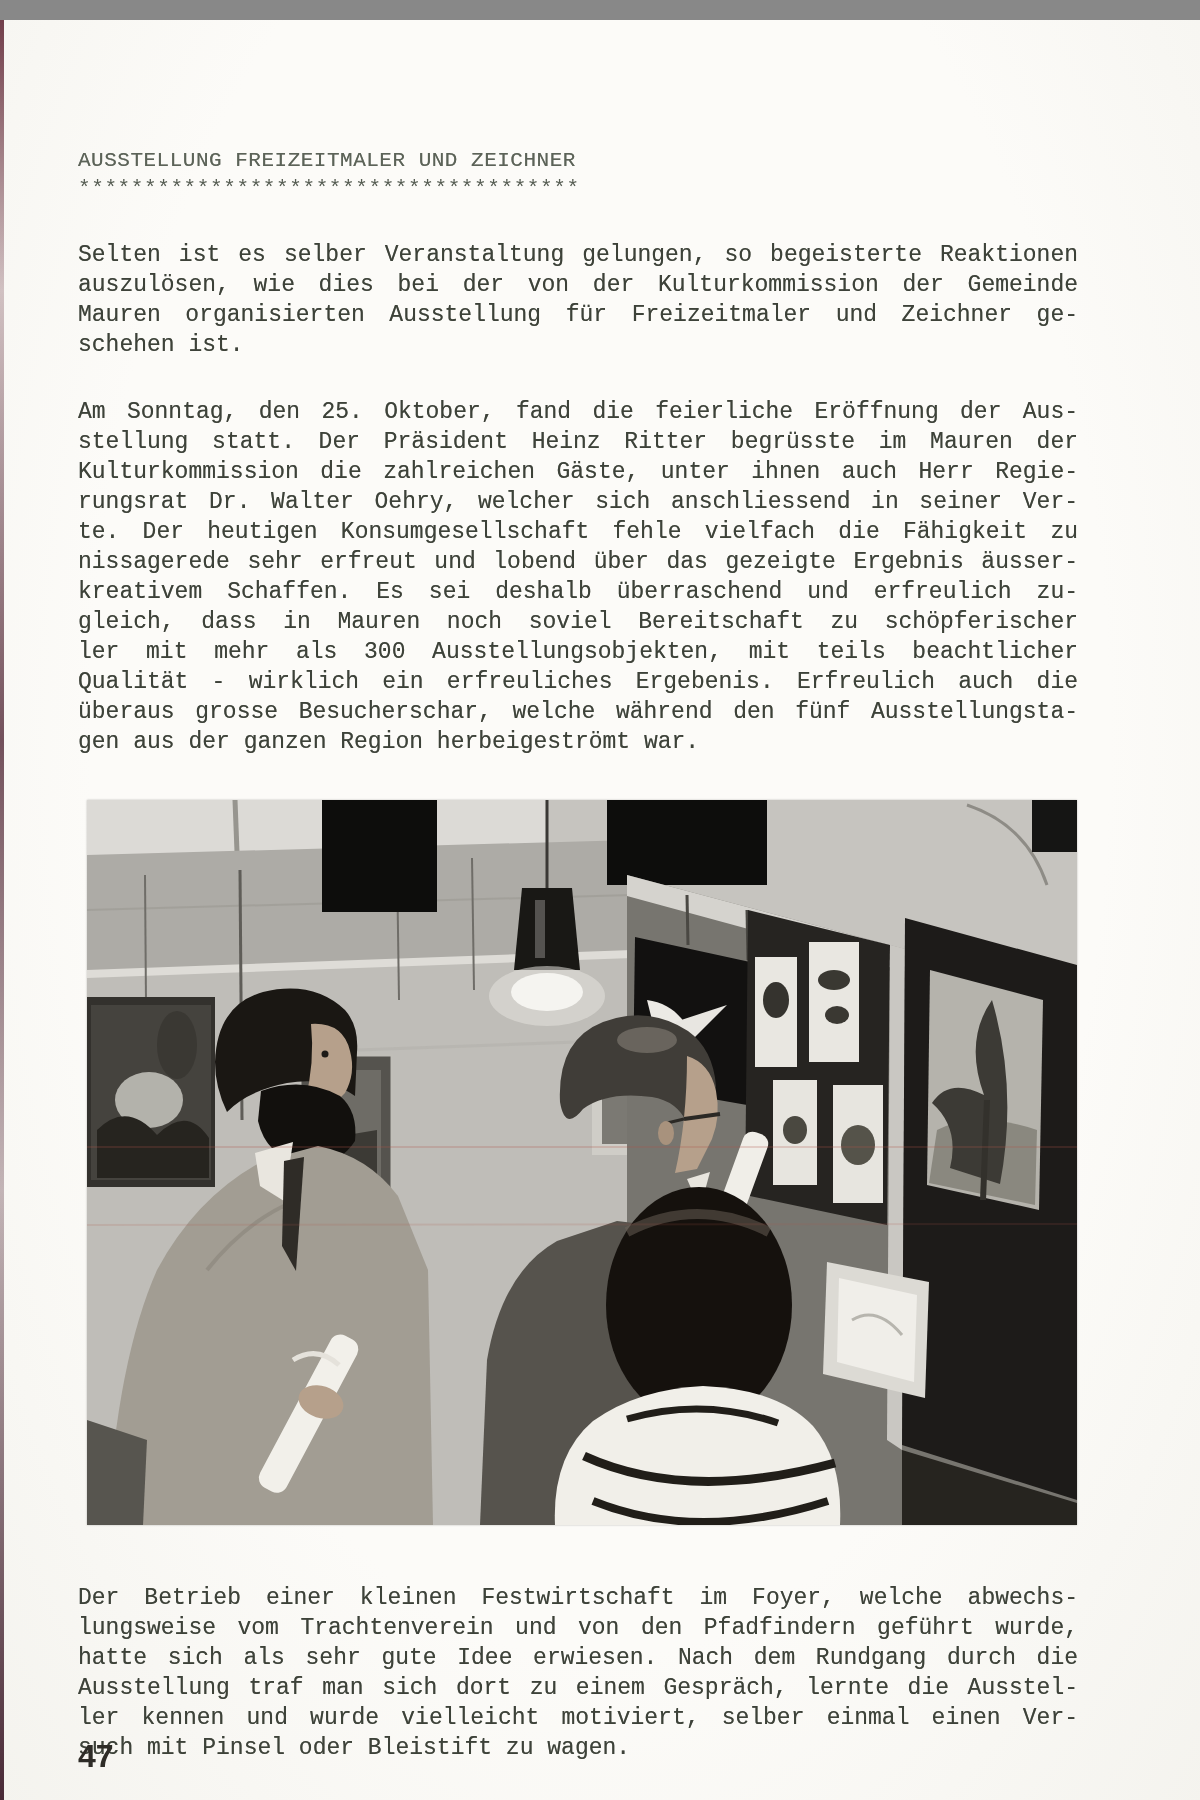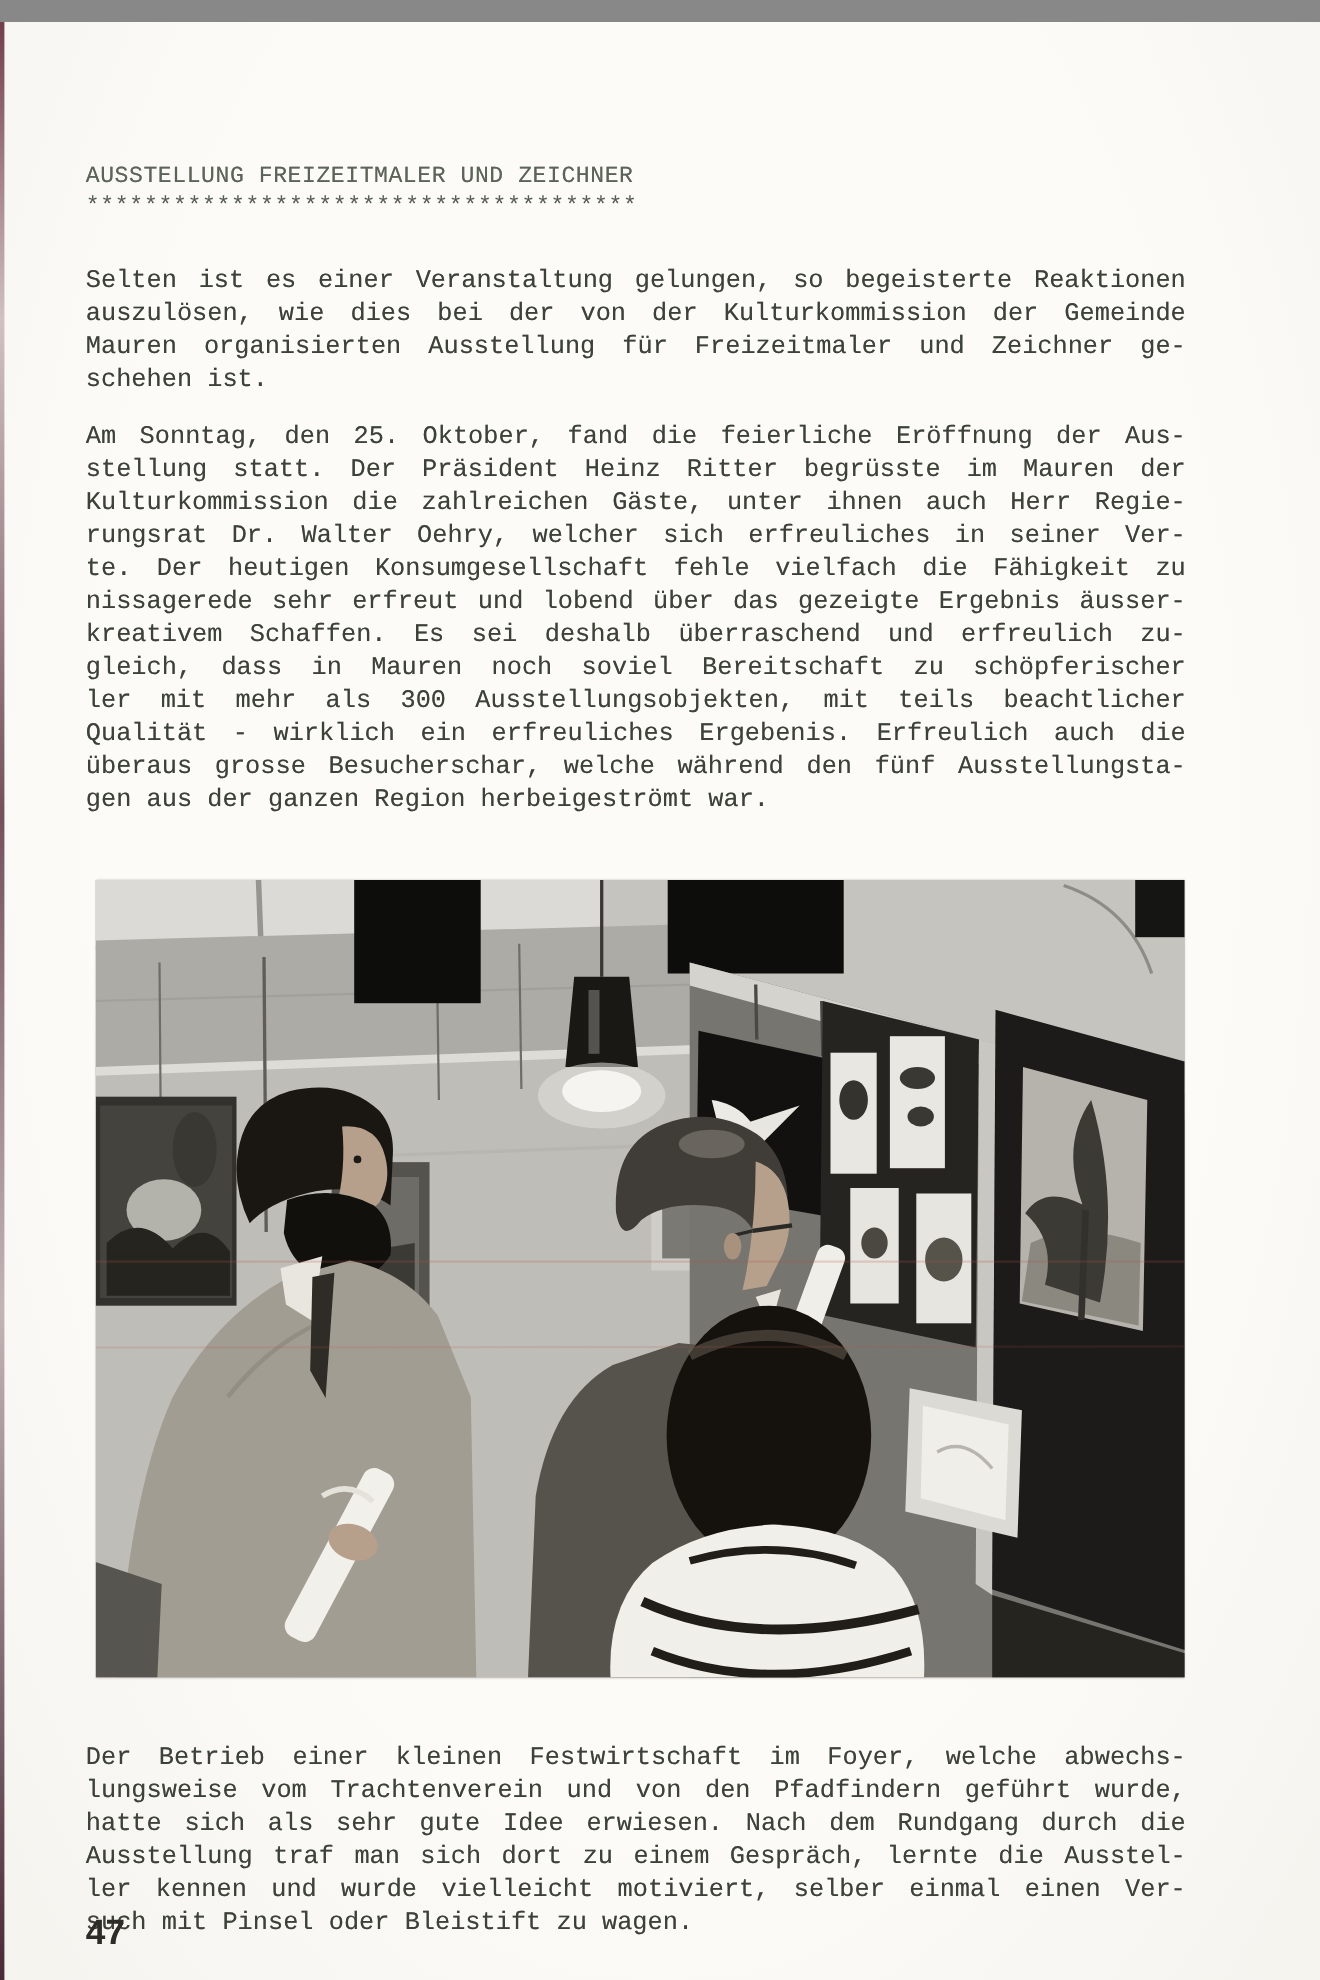--- a/index.html
+++ b/index.html
@@ -27,21 +27,21 @@
     position:absolute; left:78px; top:156px;
     font-size:21px; line-height:26px; color:#555c52;
     letter-spacing:0.6px; white-space:pre;
   }
   .para {
     position:absolute; left:78px; width:1000px;
     font-size:23px; line-height:30px; color:#3d4239;
     text-shadow:0 0 0.5px rgba(55,60,50,.55);
   }
   #para-0 { top:220px; }
-  #para-1 { top:362px; }
+  #para-1 { top:377px; }
   #para-2 { top:1563px;font-family:Liberation Mono, monospace; }
   .tline { text-align:justify; text-align-last:justify; }
   .tline-last { text-align-last:left; }
   .photo-fig {
     position:absolute; left:87px; top:780px; width:990px; height:725px;
     margin:0; padding:0; background:#c6c4bf;
     box-shadow:0 0 2px rgba(0,0,0,.25);
   }
   .photo-fig svg { display:block; }
   .page-number {
@@ -58,30 +58,30 @@
 </head>
 <body>
 
 <div class="page">
   <div class="spine"></div>
 
   <div class="doc-title">AUSSTELLUNG FREIZEITMALER UND ZEICHNER</div>
   <div class="doc-rule">**************************************</div>
 
   <div class="para" id="para-0">
-      <div class="tline">Selten ist es einer Veranstaltung gelungen, so begeisterte Reaktionen</div>
+      <div class="tline">Selten ist es selber Veranstaltung gelungen, so begeisterte Reaktionen</div>
       <div class="tline">auszulösen, wie dies bei der von der Kulturkommission der Gemeinde</div>
       <div class="tline">Mauren organisierten Ausstellung für Freizeitmaler und Zeichner ge-</div>
       <div class="tline tline-last">schehen ist.</div>
     </div>
   <div class="para" id="para-1">
       <div class="tline">Am Sonntag, den 25. Oktober, fand die feierliche Eröffnung der Aus-</div>
       <div class="tline">stellung statt. Der Präsident Heinz Ritter begrüsste im Mauren der</div>
       <div class="tline">Kulturkommission die zahlreichen Gäste, unter ihnen auch Herr Regie-</div>
-      <div class="tline">rungsrat Dr. Walter Oehry, welcher sich erfreuliches in seiner Ver-</div>
+      <div class="tline">rungsrat Dr. Walter Oehry, welcher sich anschliessend in seiner Ver-</div>
       <div class="tline">te. Der heutigen Konsumgesellschaft fehle vielfach die Fähigkeit zu</div>
       <div class="tline">nissagerede sehr erfreut und lobend über das gezeigte Ergebnis äusser-</div>
       <div class="tline">kreativem Schaffen. Es sei deshalb überraschend und erfreulich zu-</div>
       <div class="tline">gleich, dass in Mauren noch soviel Bereitschaft zu schöpferischer</div>
       <div class="tline">ler mit mehr als 300 Ausstellungsobjekten, mit teils beachtlicher</div>
       <div class="tline">Qualität - wirklich ein erfreuliches Ergebenis. Erfreulich auch die</div>
       <div class="tline">überaus grosse Besucherschar, welche während den fünf Ausstellungsta-</div>
       <div class="tline tline-last">gen aus der ganzen Region herbeigeströmt war.</div>
     </div>
 

